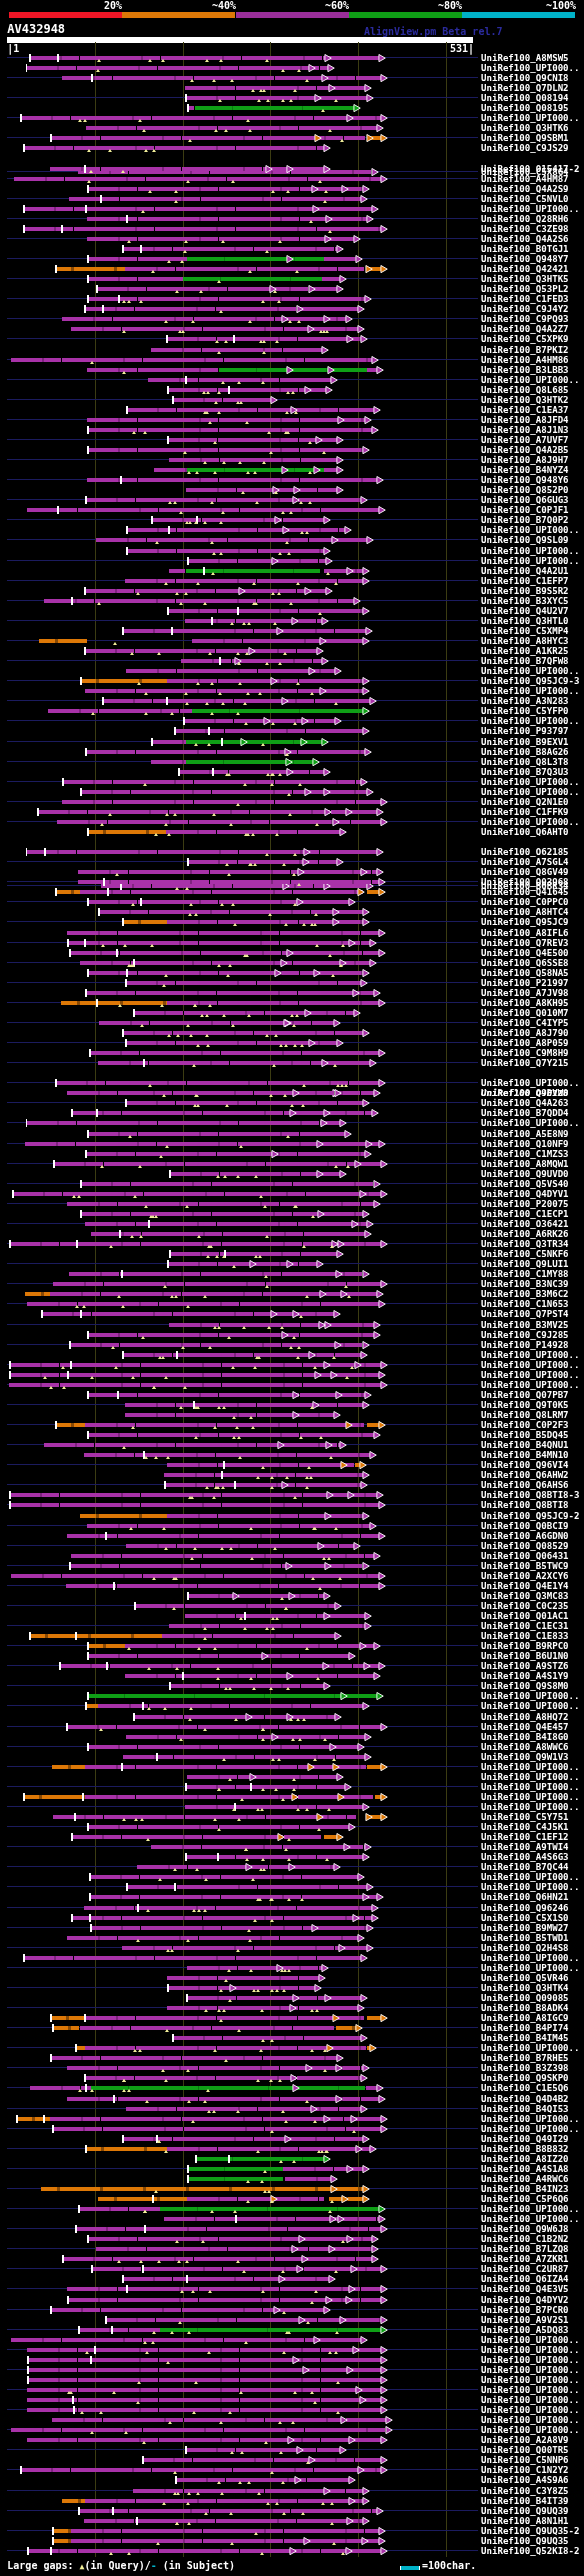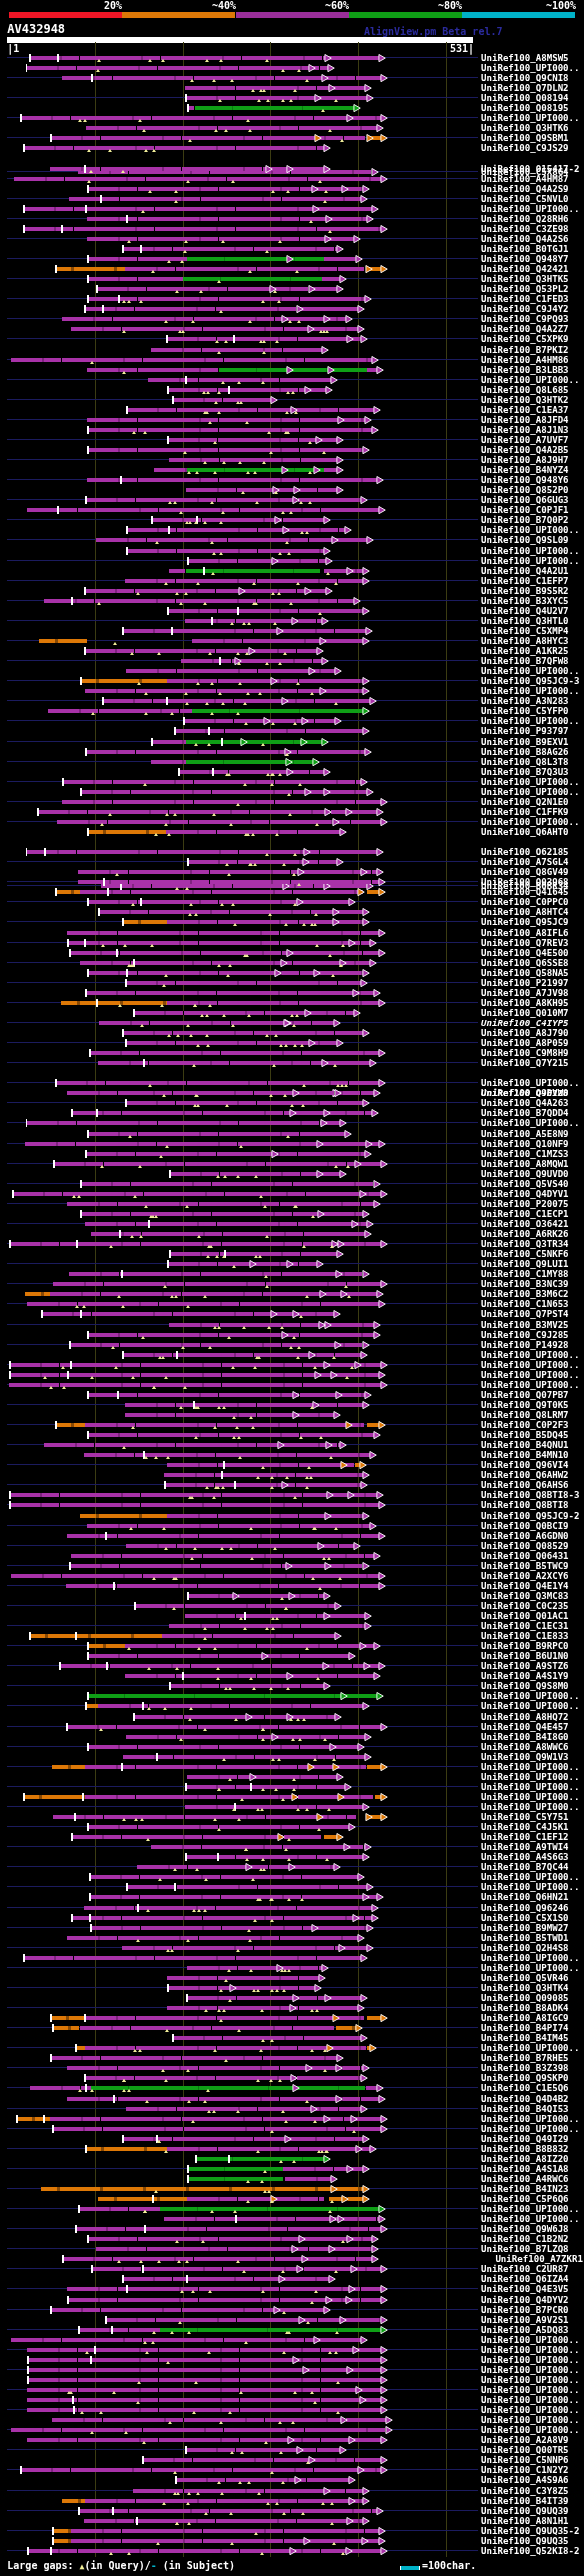--- a/index.html
+++ b/index.html
@@ -1444,21 +1444,21 @@
         </svg>
         <div class="wt" style="left: 133px;"></div>
         <div class="yt" style="left: 295px;"></div>
         <div class="yt" style="left: 290px;"></div>
         <div class="yt" style="left: 200px;"></div>
         <div class="yt" style="left: 222px;"></div>
         <div class="yt" style="left: 247px;"></div>
         <div class="yt" style="left: 205px;"></div>
         <div class="row-label">UniRef100_Q010M7</div>
       </div>
-      <div class="row" style="top: 1018px; font-style: italic;">
+      <div class="row" style="top: 1018px;">
         <div class="navy"></div>
         <div class="seg m" style="left: 99px; width: 238px;"></div>
         <svg class="arr" style="left:333px" viewBox="0 0 9 9">
           <polygon points="1,0.5 8,4.5 1,8.5" fill="#a832a8" stroke="#ffffff" stroke-width="1"></polygon>
         </svg>
         <svg class="arr" style="left:284px" viewBox="0 0 9 9">
           <polygon points="1,0.5 8,4.5 1,8.5" fill="#a832a8" stroke="#ffffff" stroke-width="1"></polygon>
         </svg>
         <svg class="arr" style="left:283px" viewBox="0 0 9 9">
           <polygon points="1,0.5 8,4.5 1,8.5" fill="#a832a8" stroke="#ffffff" stroke-width="1"></polygon>
@@ -3202,21 +3202,21 @@
           <polygon points="1,0.5 8,4.5 1,8.5" fill="#a832a8" stroke="#ffffff" stroke-width="1"></polygon>
         </svg>
         <svg class="arr" style="left:328px" viewBox="0 0 9 9">
           <polygon points="1,0.5 8,4.5 1,8.5" fill="#a832a8" stroke="#ffffff" stroke-width="1"></polygon>
         </svg>
         <svg class="arr" style="left:291px" viewBox="0 0 9 9">
           <polygon points="1,0.5 8,4.5 1,8.5" fill="#a832a8" stroke="#ffffff" stroke-width="1"></polygon>
         </svg>
         <div class="row-label">UniRef100_B7LZQ8</div>
       </div>
-      <div class="row" style="top: 2254px; text-align: right;">
+      <div class="row" style="top: 2254px;">
         <div class="seg m" style="left: 62px; width: 313px;"></div>
         <svg class="arr" style="left:371px" viewBox="0 0 9 9">
           <polygon points="1,0.5 8,4.5 1,8.5" fill="#a832a8" stroke="#ffffff" stroke-width="1"></polygon>
         </svg>
         <svg class="arr" style="left:301px" viewBox="0 0 9 9">
           <polygon points="1,0.5 8,4.5 1,8.5" fill="#a832a8" stroke="#ffffff" stroke-width="1"></polygon>
         </svg>
         <div class="wt" style="left: 62px;"></div>
         <div class="yt" style="left: 139px;"></div>
         <div class="yt" style="left: 236px;"></div>

